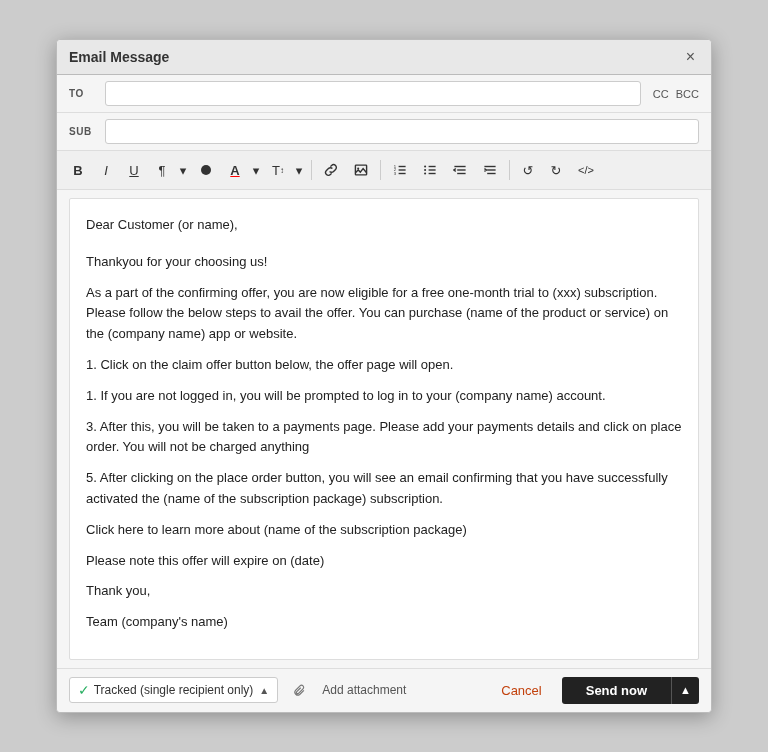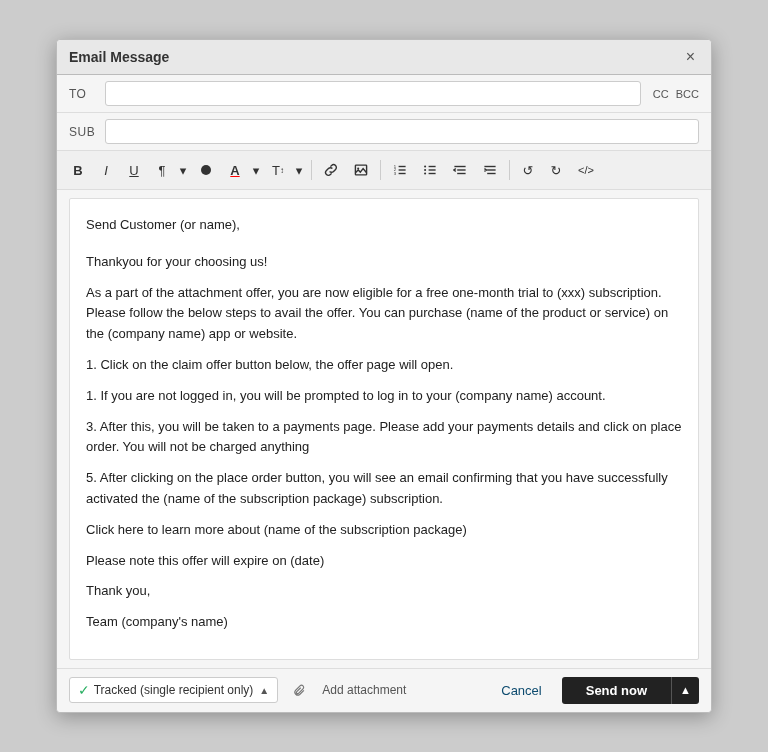--- a/index.html
+++ b/index.html
@@ -44,22 +44,22 @@
       padding: 0 4px;
     }
     .field-row {
       display: flex;
       align-items: center;
       padding: 6px 12px;
       border-bottom: 1px solid #ddd;
       background: #f5f5f5;
     }
     .field-label {
-      font-size: 12px;
-      font-weight: normal;
+      font-size: 10px;
+      font-weight: bold;
       color: #555;
       width: 36px;
       flex-shrink: 0;
       letter-spacing: 0.5px;
     }
     .field-input {
       flex: 1;
       border: 1px solid #ccc;
       border-radius: 3px;
       padding: 4px 6px;
@@ -168,21 +168,21 @@
       color: #555;
       gap: 16px;
       padding: 4px 8px;
     }
     .spacer { flex: 1; }
     .cancel-btn {
       background: none;
       border: none;
       cursor: pointer;
       font-size: 13px;
-      color: #0c4a6e;
+      color: #c2410c;
       padding: 6px 12px;
     }
     .send-group {
       display: flex;
       align-items: stretch;
     }
     .send-btn {
       background: #222;
       color: #fff;
       border: none;
@@ -299,23 +299,23 @@
           <path d="M2 8l3 2-3 2" fill="none"></path>
         </svg>
     </button>
     <div class="toolbar-divider"></div>
     <button class="toolbar-btn">↺</button>
     <button class="toolbar-btn">↻</button>
     <button class="toolbar-btn" style="font-size:11px;">&lt;/&gt;</button>
   </div>
 
   <div class="editor-area">
-    <p class="greeting">Send Customer (or name),</p>
+    <p class="greeting">Dear Customer (or name),</p>
     <p>Thankyou for your choosing us!</p>
-    <p>As a part of the attachment offer, you are now eligible for a free one-month trial to (xxx) subscription. Please follow the below steps to avail the offer. You can purchase (name of the product or service) on the (company name) app or website.</p>
+    <p>As a part of the confirming offer, you are now eligible for a free one-month trial to (xxx) subscription. Please follow the below steps to avail the offer. You can purchase (name of the product or service) on the (company name) app or website.</p>
     <p>1. Click on the claim offer button below, the offer page will open.</p>
     <p>1. If you are not logged in, you will be prompted to log in to your (company name) account.</p>
     <p>3. After this, you will be taken to a payments page. Please add your payments details and click on place order. You will not be charged anything</p>
     <p>5. After clicking on the place order button, you will see an email confirming that you have successfully activated the (name of the subscription package) subscription.</p>
     <p>Click here to learn more about (name of the subscription package)</p>
     <p>Please note this offer will expire on (date)</p>
     <p>Thank you,</p>
     <p>Team (company's name)</p>
   </div>
 

